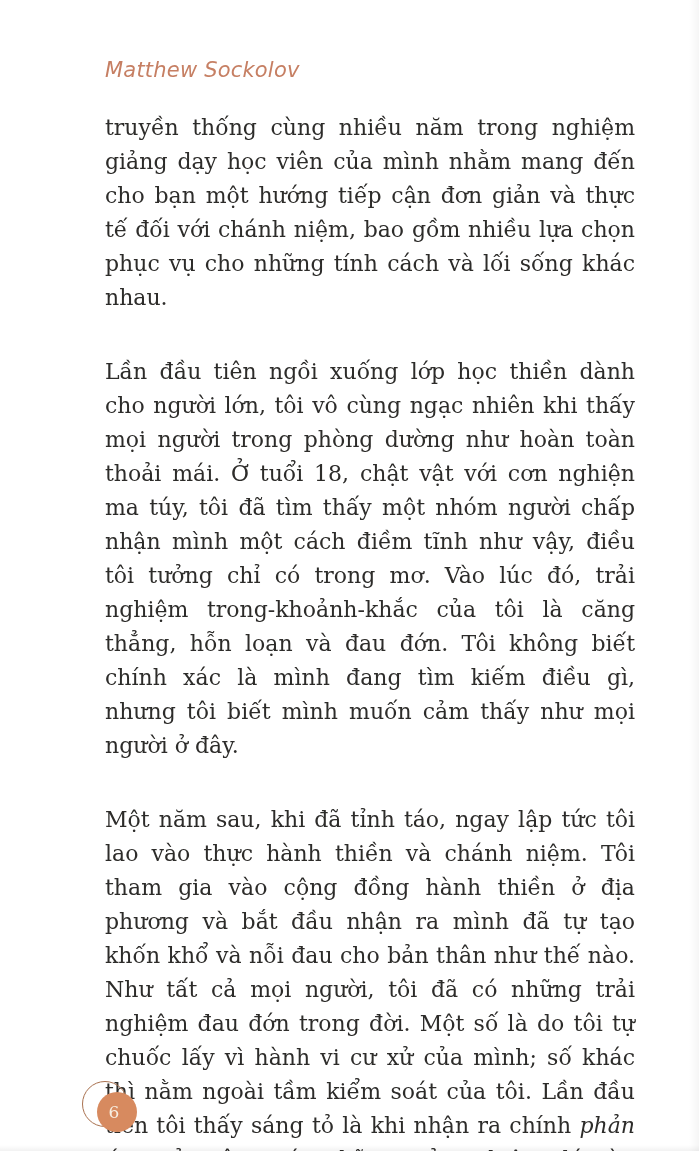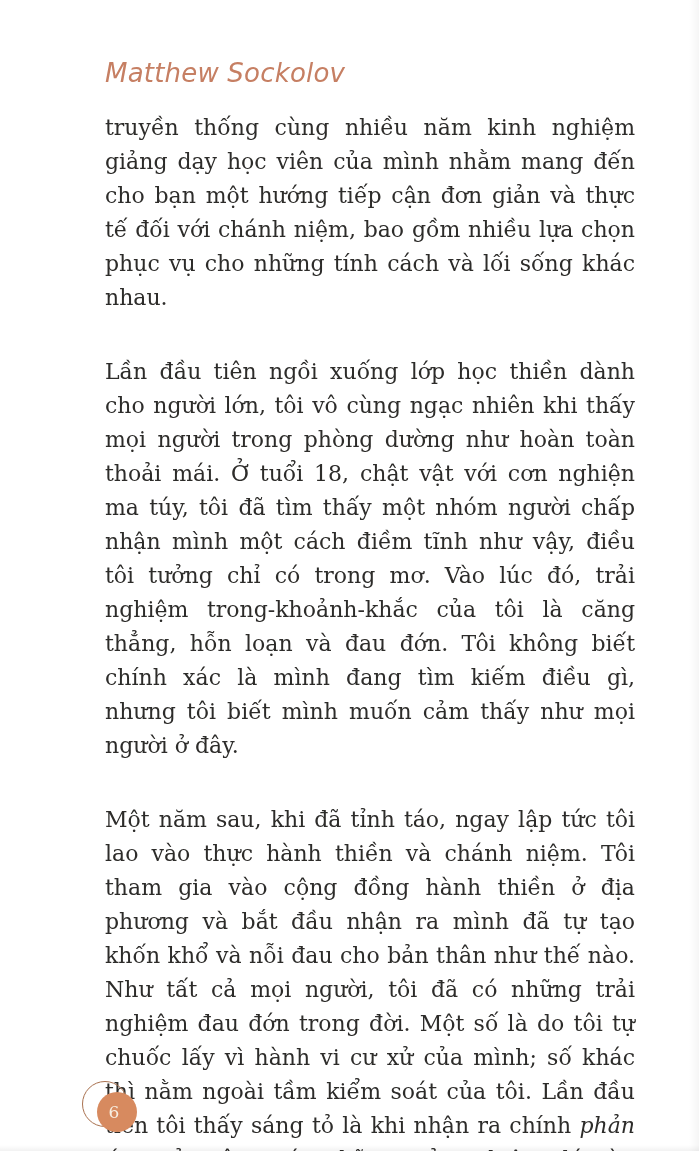--- a/index.html
+++ b/index.html
@@ -15,21 +15,21 @@
     background: var(--bg, #ffffff);
     overflow: hidden;
     font-family: "DejaVu Serif", "Liberation Serif", serif;
   }
   .author {
     position: absolute;
     left: 105px;
     top: 58px;
     font-family: "DejaVu Sans", "Liberation Sans", sans-serif;
     font-style: italic;
-    font-size: 26px;
+    font-size: 21px;
     letter-spacing: 0.2px;
     color: var(--accent, #c67f63);
   }
   .body-text {
     position: absolute;
     left: 105px;
     top: 111px;
     width: 530px;
     color: var(--body-text, #2d2c2a);
     font-size: 22px;
@@ -100,21 +100,21 @@
     pointer-events: none;
   }
 </style>
 </head>
 <body>
 
 <div class="page" style="--accent: #c67f63; --badge-fill: #d78a5f; --badge-ring: #a9714f; --badge-number: #f7efe2; --body-text: #2d2c2a; --bg: #ffffff;">
   <div class="author">Matthew Sockolov</div>
 
   <div class="body-text">
-      <p><span>truyền thống cùng nhiều năm kinh nghiệm giảng dạy học viên của mình nhằm mang đến cho bạn một hướng tiếp cận đơn giản và thực tế đối với chánh niệm, bao gồm nhiều lựa chọn phục vụ cho những tính cách và lối sống khác nhau.</span></p>
+      <p><span>truyền thống cùng nhiều năm trong nghiệm giảng dạy học viên của mình nhằm mang đến cho bạn một hướng tiếp cận đơn giản và thực tế đối với chánh niệm, bao gồm nhiều lựa chọn phục vụ cho những tính cách và lối sống khác nhau.</span></p>
       <p><span>Lần đầu tiên ngồi xuống lớp học thiền dành cho người lớn, tôi vô cùng ngạc nhiên khi thấy mọi người trong phòng dường như hoàn toàn thoải mái. Ở tuổi 18, chật vật với cơn nghiện ma túy, tôi đã tìm thấy một nhóm người chấp nhận mình một cách điềm tĩnh như vậy, điều tôi tưởng chỉ có trong mơ. Vào lúc đó, trải nghiệm trong-khoảnh-khắc của tôi là căng thẳng, hỗn loạn và đau đớn. Tôi không biết chính xác là mình đang tìm kiếm điều gì, nhưng tôi biết mình muốn cảm thấy như mọi người ở đây.</span></p>
       <p><span>Một năm sau, khi đã tỉnh táo, ngay lập tức tôi lao vào thực hành thiền và chánh niệm. Tôi tham gia vào cộng đồng hành thiền ở địa phương và bắt đầu nhận ra mình đã tự tạo khốn khổ và nỗi đau cho bản thân như thế nào. Như tất cả mọi người, tôi đã có những trải nghiệm đau đớn trong đời. Một số là do tôi tự chuốc lấy vì hành vi cư xử của mình; số khác thì nằm ngoài tầm kiểm soát của tôi. Lần đầu tiên tôi thấy sáng tỏ là khi nhận ra chính </span><span class="italic">phản ứng</span><span> của tôi trước những trải nghiệm đó còn gây đau đớn cho tôi gấp bội lần chính bản thân trải nghiệm đó.</span></p>
     </div>
 
   <div class="badge">
     <div class="ring"></div>
     <div class="fill">
       <span>6</span>
     </div>
   </div>

